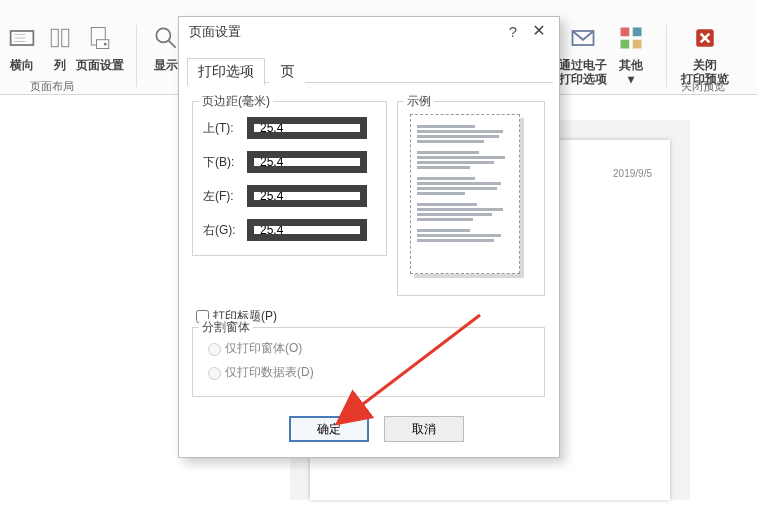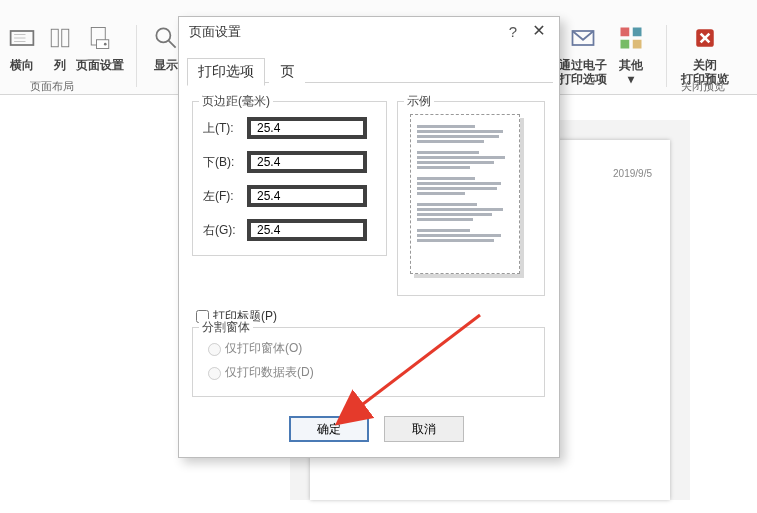--- a/index.html
+++ b/index.html
@@ -25,21 +25,21 @@
   .dlg-help { position:absolute; right:42px; top:6px; font-size:15px; color:#555; cursor:pointer; }
   .dlg-close { position:absolute; right:10px; top:4px; font-size:16px; color:#444; cursor:pointer; width:20px; text-align:center; }
   .dlg-tabs { position:absolute; left:8px; top:40px; height:26px; width:366px; border-bottom:1px solid #d2d2d2; }
   .dlg-tab { display:inline-block; padding:4px 10px; font-size:14px; color:#333; border:1px solid transparent; border-bottom:none; cursor:pointer; position:relative; top:1px; background:#fff;}
   .dlg-tab.active { border-color:#d2d2d2; background:#fff; border-bottom:1px solid #fff; }
   .fieldset { position:absolute; border:1px solid #d4d4d4; }
   .fieldset .legend { position:absolute; top:-9px; left:6px; background:#fff; padding:0 3px; font-size:12px; color:#444; }
   .margins { left:13px; top:84px; width:195px; height:155px; }
   .row { position:absolute; left:10px; height:24px; display:flex; align-items:center; }
   .row label { width:44px; font-size:12px; color:#333; }
-  .row input { width:120px; height:22px; border:4px solid #404040; font-size:12px; padding:2px 6px; }
+  .row input { width:120px; height:22px; border:7px solid #404040; font-size:12px; padding:2px 6px; }
   .example { left:218px; top:84px; width:148px; height:195px; }
   .preview-page { position:absolute; left:12px; top:12px; width:110px; height:160px; border:1px dashed #999; background:#fff; box-shadow:4px 4px 0 #d8d8d8; padding:8px 6px; }
   .preview-page .pl { height:3px; background:#aeb3bb; margin:2px 0; }
   .chk-row { position:absolute; left:13px; top:290px; font-size:12px; color:#333; display:flex; align-items:center; }
   .chk-row input { margin-right:4px; }
   .split { left:13px; top:310px; width:353px; height:70px; }
   .radio-row { position:absolute; left:10px; font-size:12px; color:#888; display:flex; align-items:flex-start; }
   .radio-row input { margin-right:4px; }
   .btn { position:absolute; bottom:15px; width:80px; height:26px; font-size:12px; background:#eee; border:1px solid #bcbcbc; cursor:pointer; }
   .btn-ok { right:190px; border:2px solid #4a7ab5; background:#f3f6fa;margin-top:48px; }

